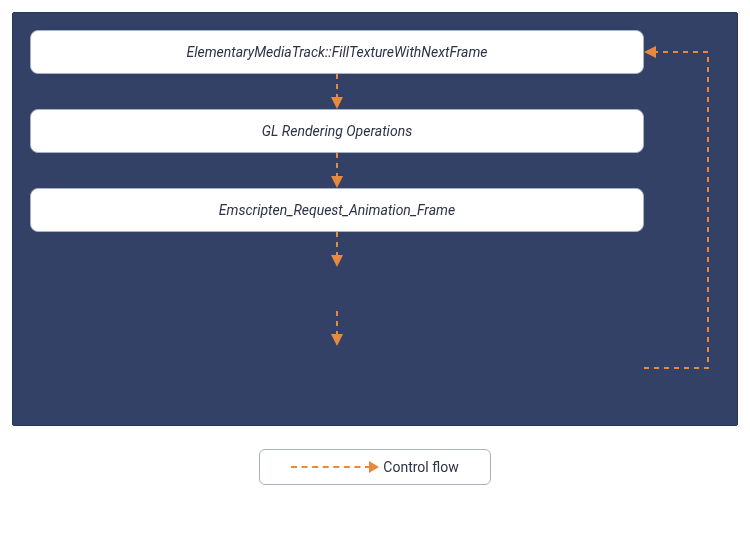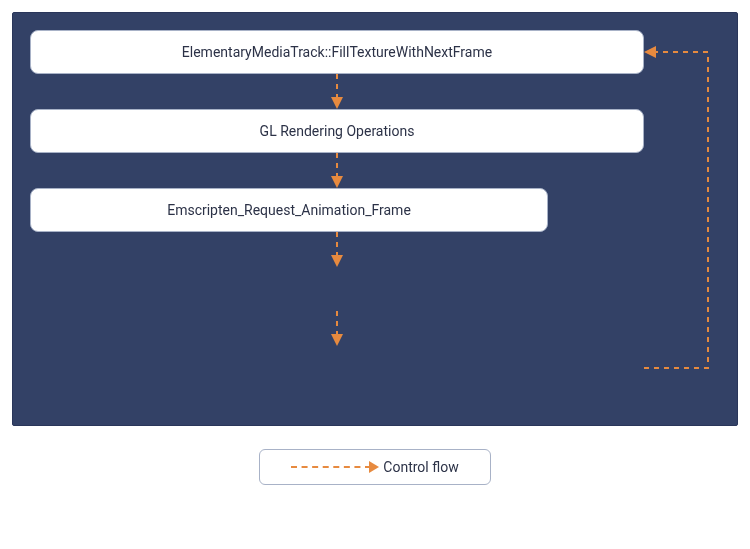--- a/index.html
+++ b/index.html
@@ -30,20 +30,21 @@
     background: #ffffff;
     border: 1px solid #a8b2c7;
     border-radius: 8px;
     box-sizing: border-box;
     display: flex;
     align-items: center;
     justify-content: center;
     color: #2c3247;
     font-size: 14px;
     font-weight: 400;
+    font-style: italic;
   }
   .legend-box {
     position: absolute;
     left: 259px;
     top: 449px;
     width: 232px;
     height: 36px;
     background: #ffffff;
     border: 1px solid #a8b2c7;
     border-radius: 6px;
@@ -97,21 +98,21 @@
   <div class="panel"></div>
 
   <div class="node" style="left:30px; top:30px; width:614px;">
     <span>ElementaryMediaTrack::FillTextureWithNextFrame</span>
   </div>
 
   <div class="node" style="left:30px; top:109px; width:614px;">
     <span>GL Rendering Operations</span>
   </div>
 
-  <div class="node" style="left:30px; top:188px; width:518px;">
+  <div class="node" style="left:30px; top:188px; width:614px;">
     <span>Emscripten_Request_Animation_Frame</span>
   </div>
 
 
 
   <svg class="overlay" viewBox="0 0 750 549">
     <defs>
       <marker id="arrowhead" markerWidth="6" markerHeight="6" refX="5" refY="3" orient="auto" markerUnits="strokeWidth">
         <path d="M0,0 L6,3 L0,6 Z" fill="#e78a3f"></path>
       </marker>

